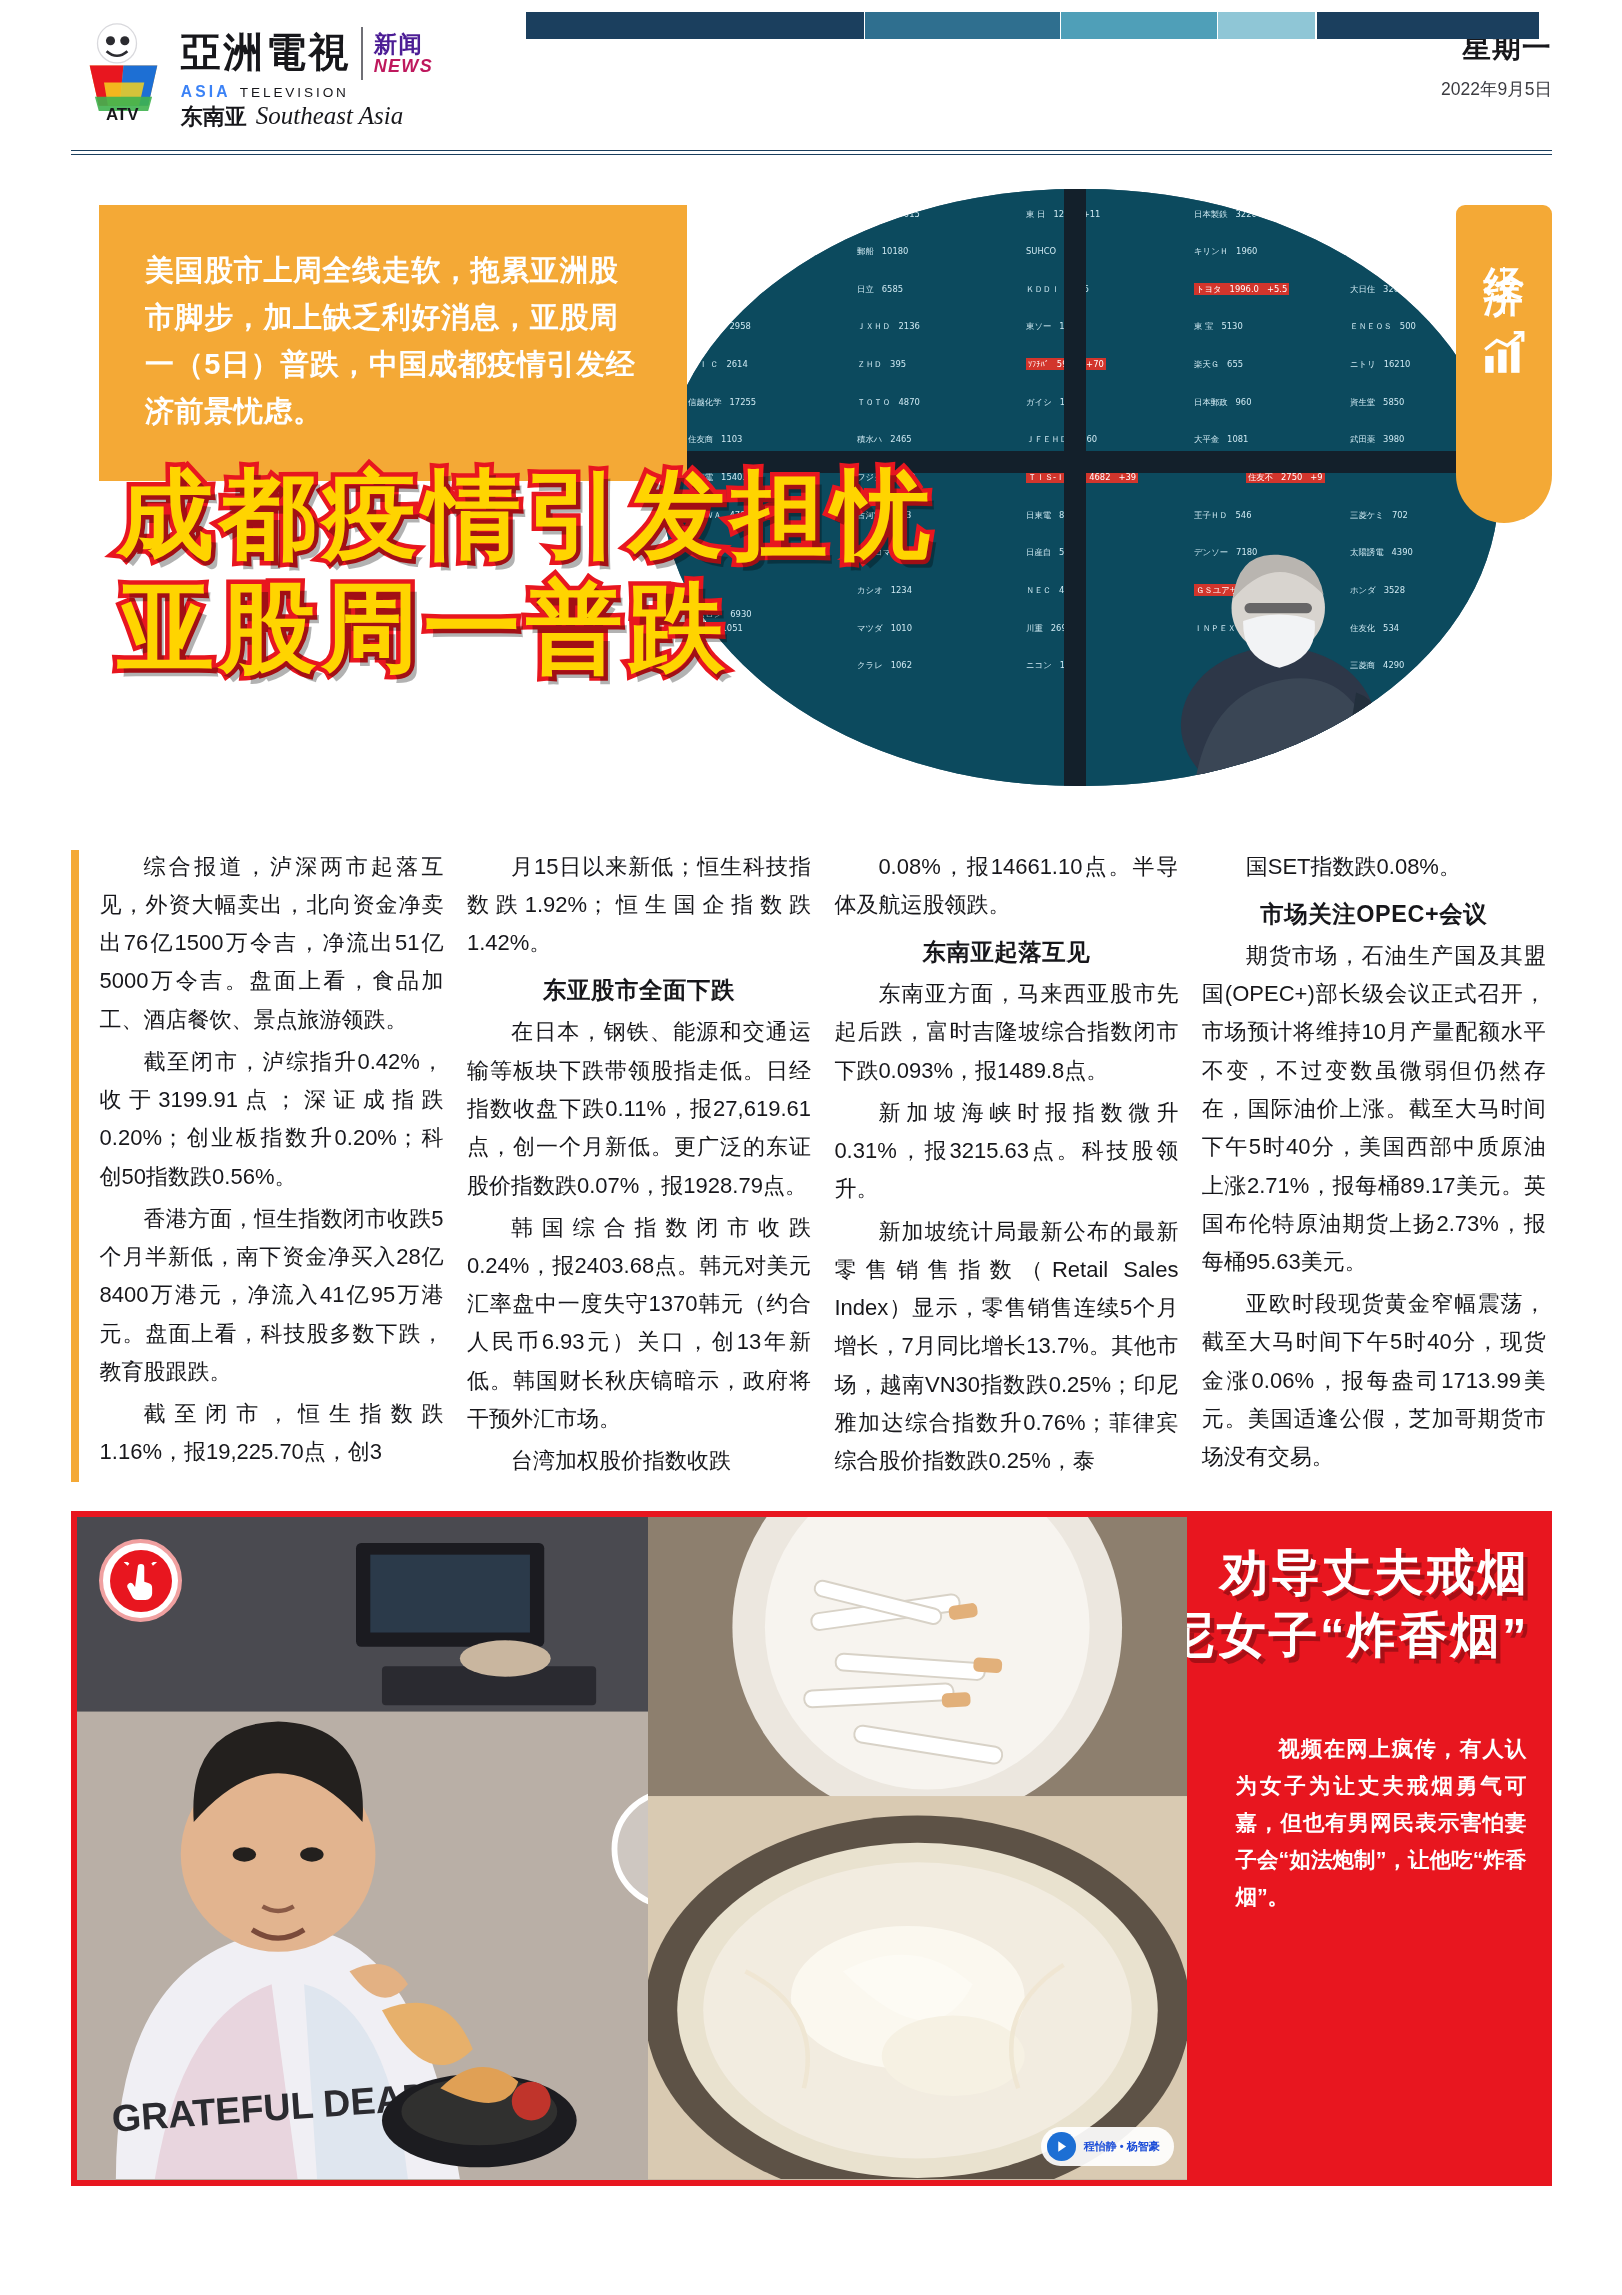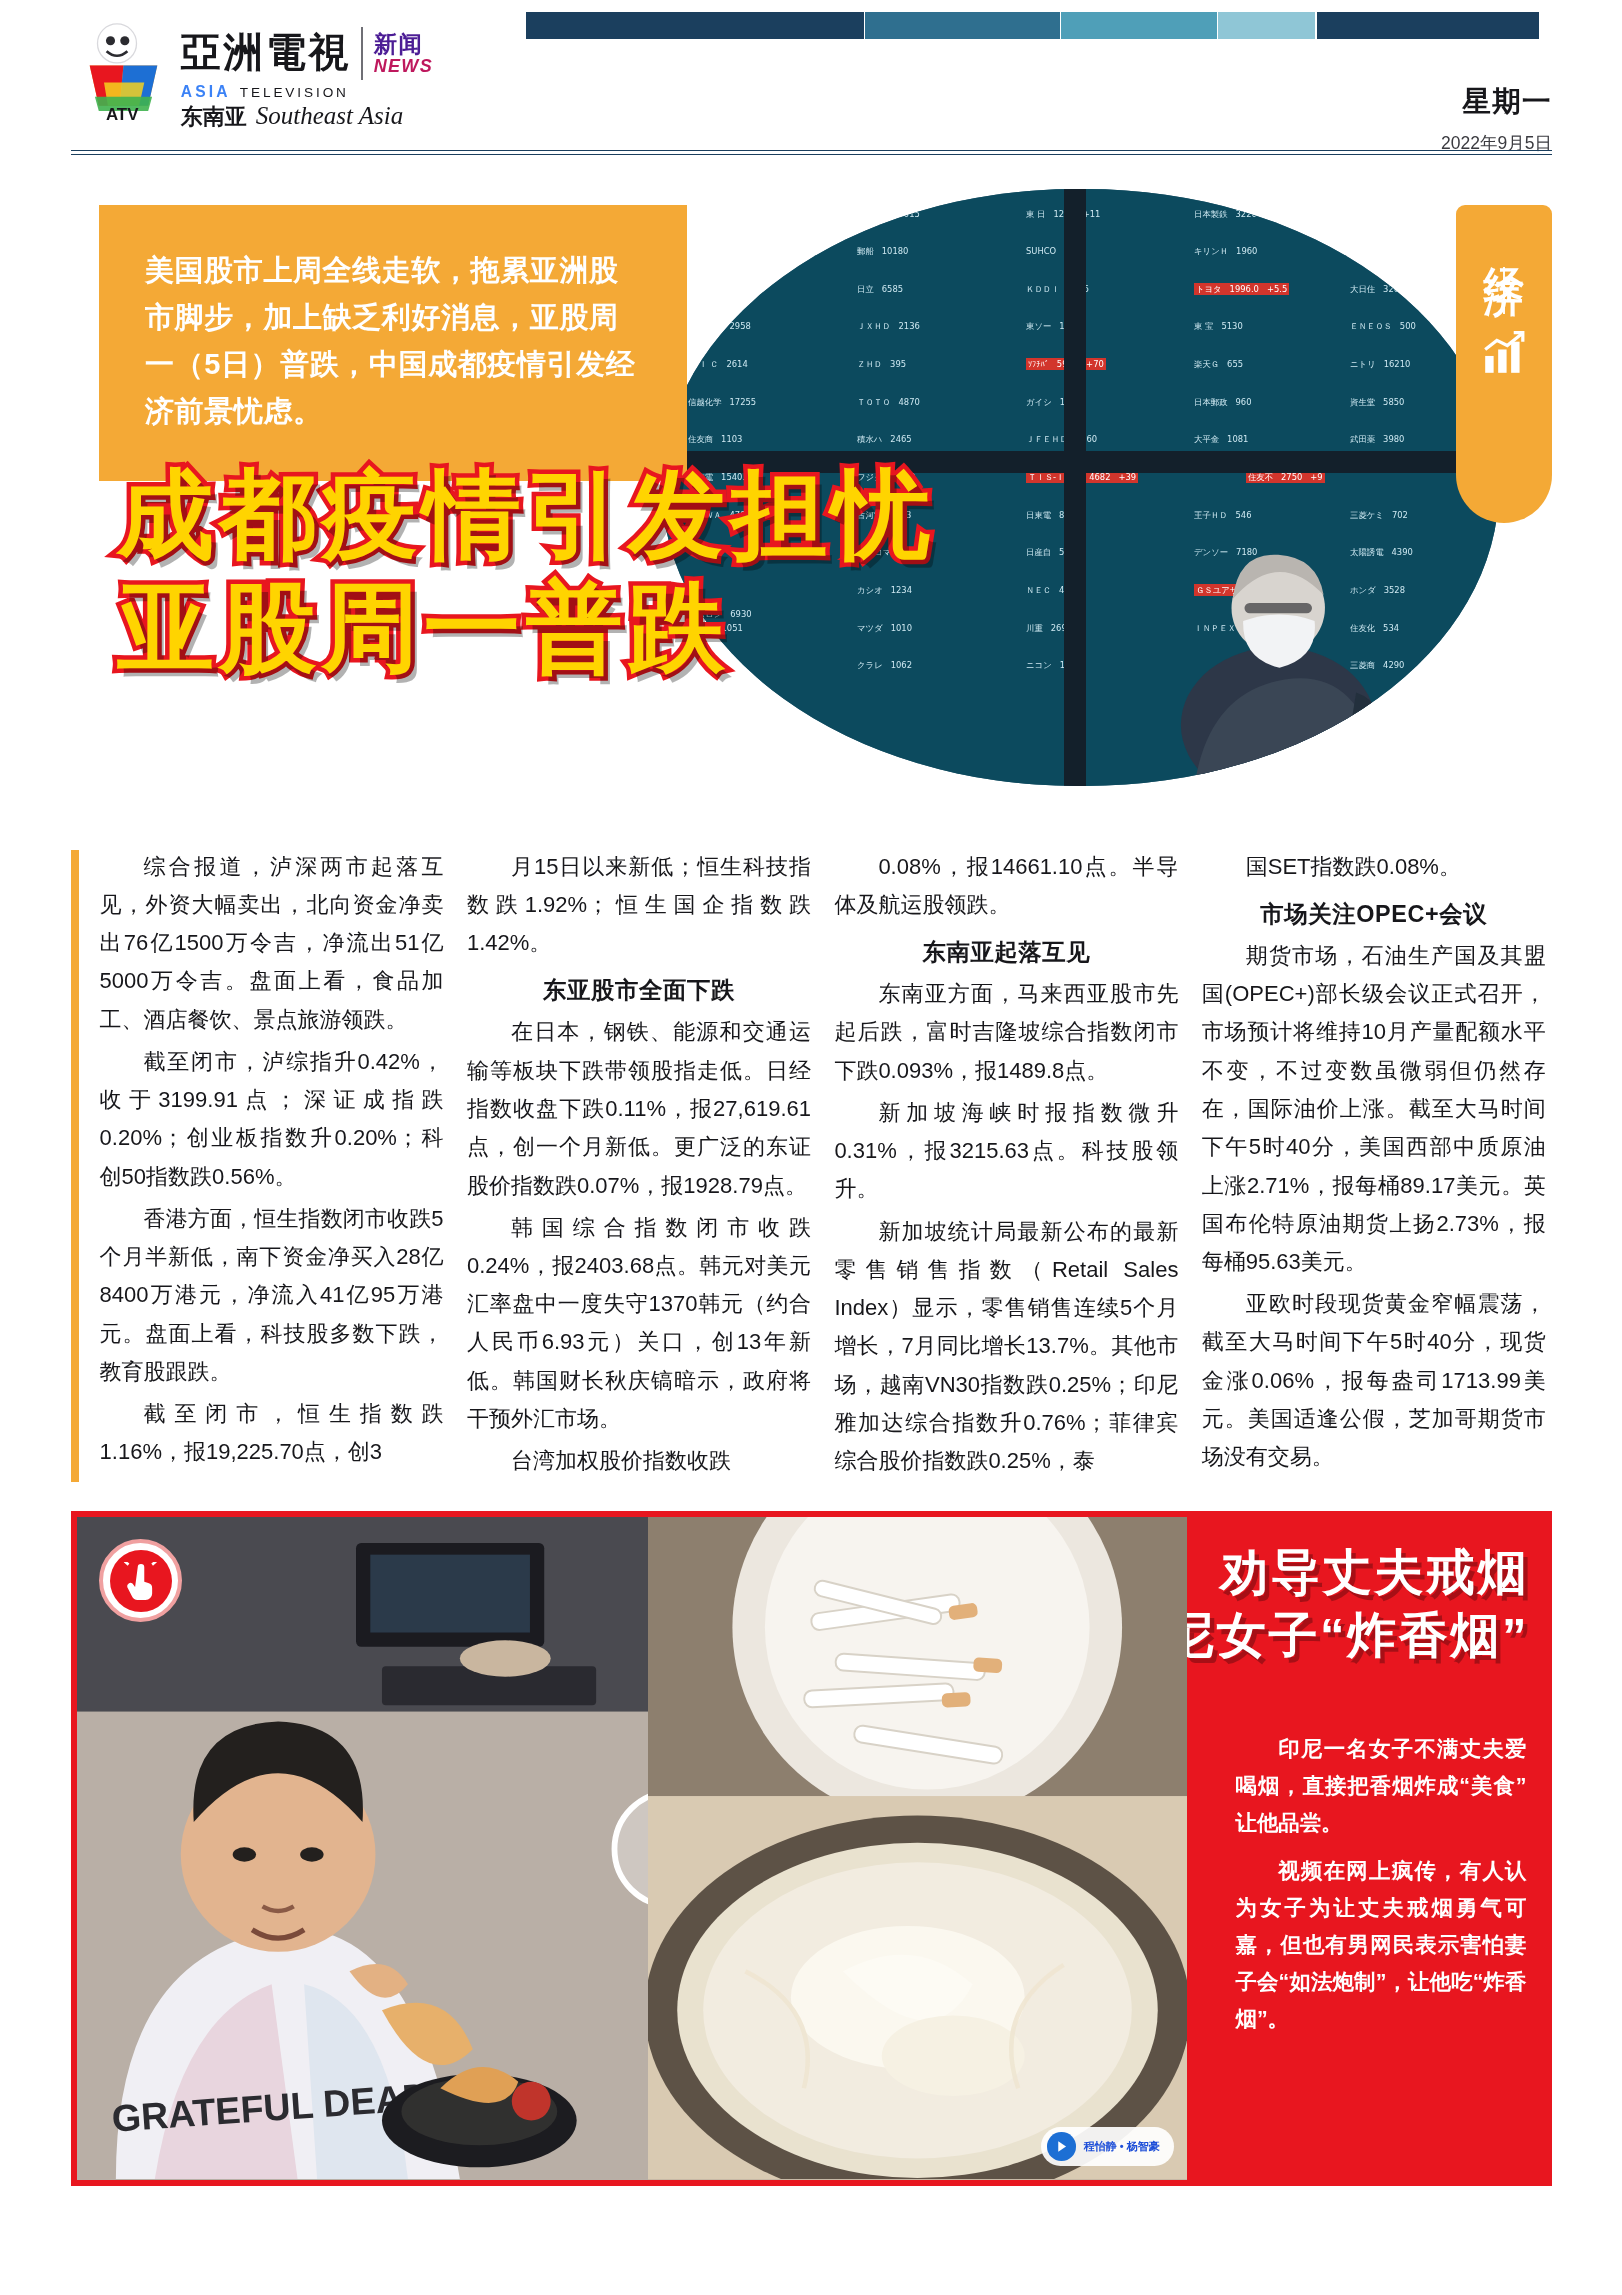--- a/index.html
+++ b/index.html
@@ -110,21 +110,21 @@
   }
   .logo-sea .sea-en {
     font-size: 25px;
     font-style: italic;
     font-family: "Liberation Serif", serif;
     color: #17171b;
   }
 
   .date-block {
     text-align: right;
-    padding-top: 82px;
+    padding-top: 28px;
   }
   .date-day {
     font-size: 28.6px;
     font-weight: 700;
     color: #17171b;
     letter-spacing: 1.3px;
   }
   .date-full {
     margin-top: 10.4px;
     font-size: 17.5px;
@@ -686,20 +686,19 @@
         <div class="c-tx">程怡静 • 杨智豪</div>
       </div>
     </div>
 
     <div class="fpane right">
       <div class="f-headline">
         <span class="fl">劝导丈夫戒烟</span>
         <span class="fl">印尼女子“炸香烟”</span>
       </div>
       <div class="f-body">
-        <p>印尼一名女子不满丈夫爱喝烟，直接把香烟炸成“美食”让他品尝。</p>
         <p>视频在网上疯传，有人认为女子为让丈夫戒烟勇气可嘉，但也有男网民表示害怕妻子会“如法炮制”，让他吃“炸香烟”。</p>
       </div>
     </div>
   </div>
 
 </div>
 
 
 </body></html>

